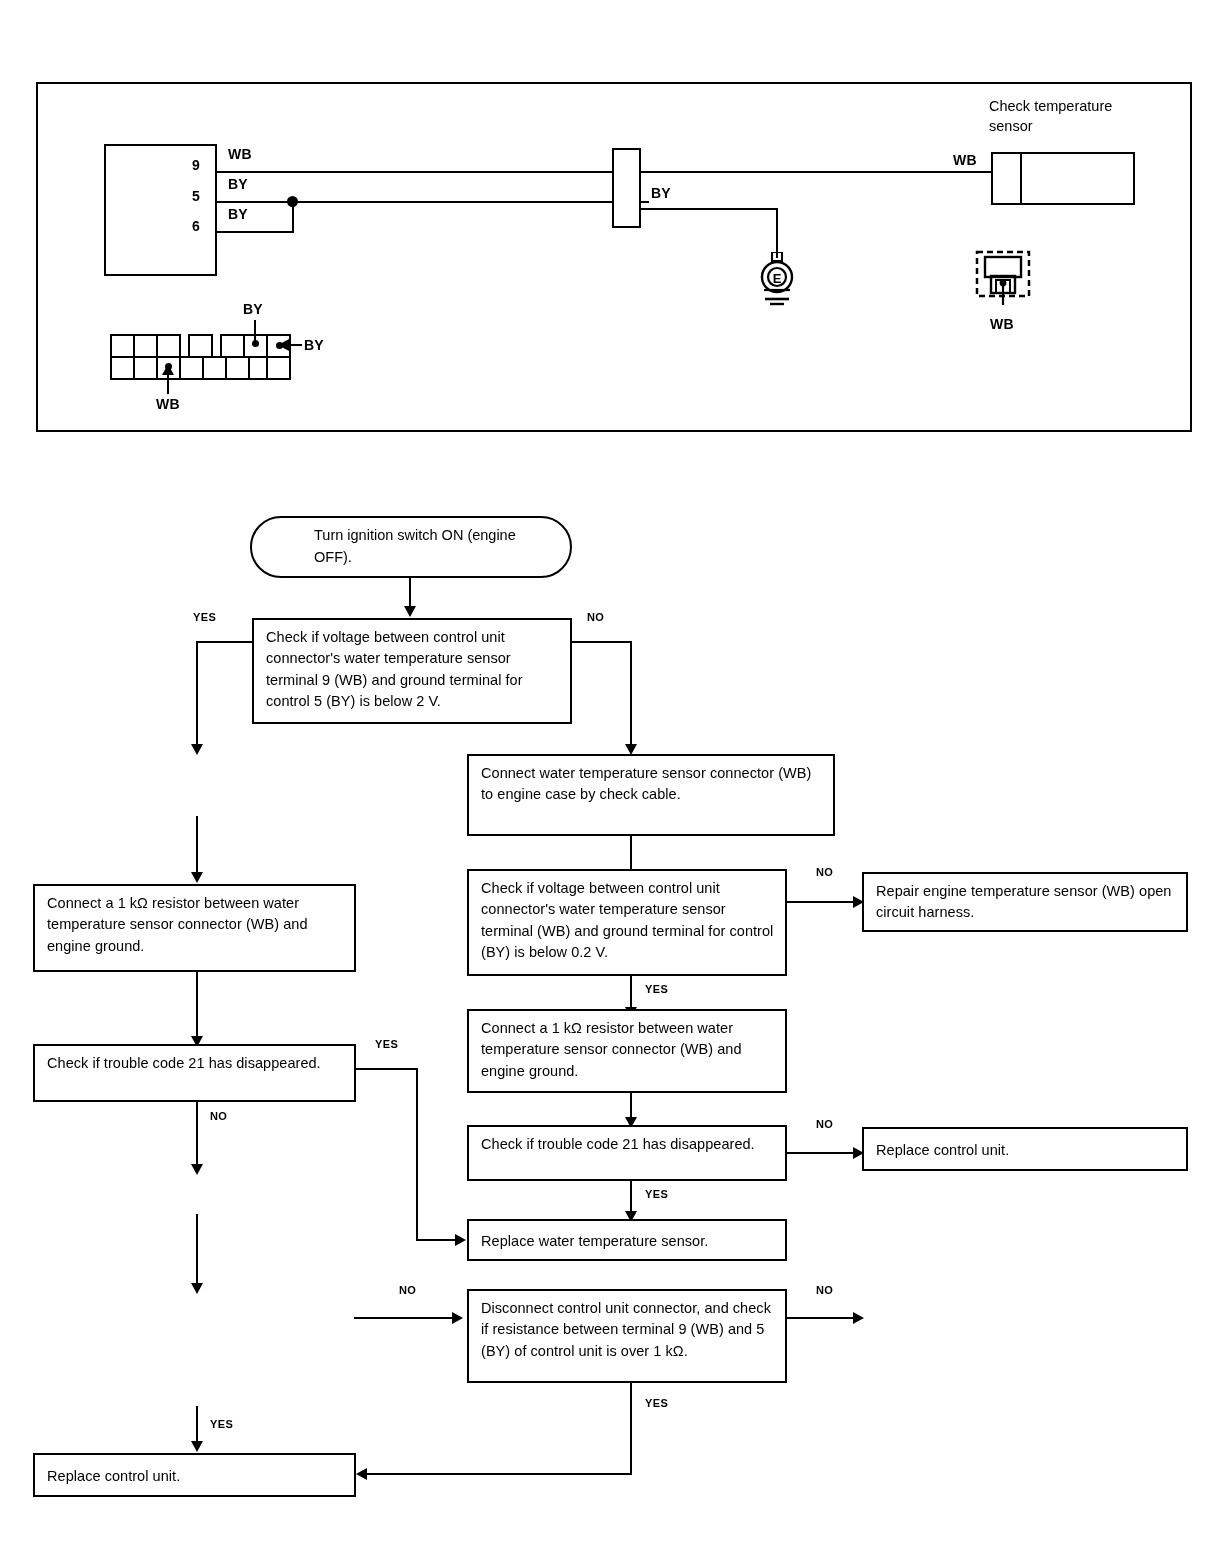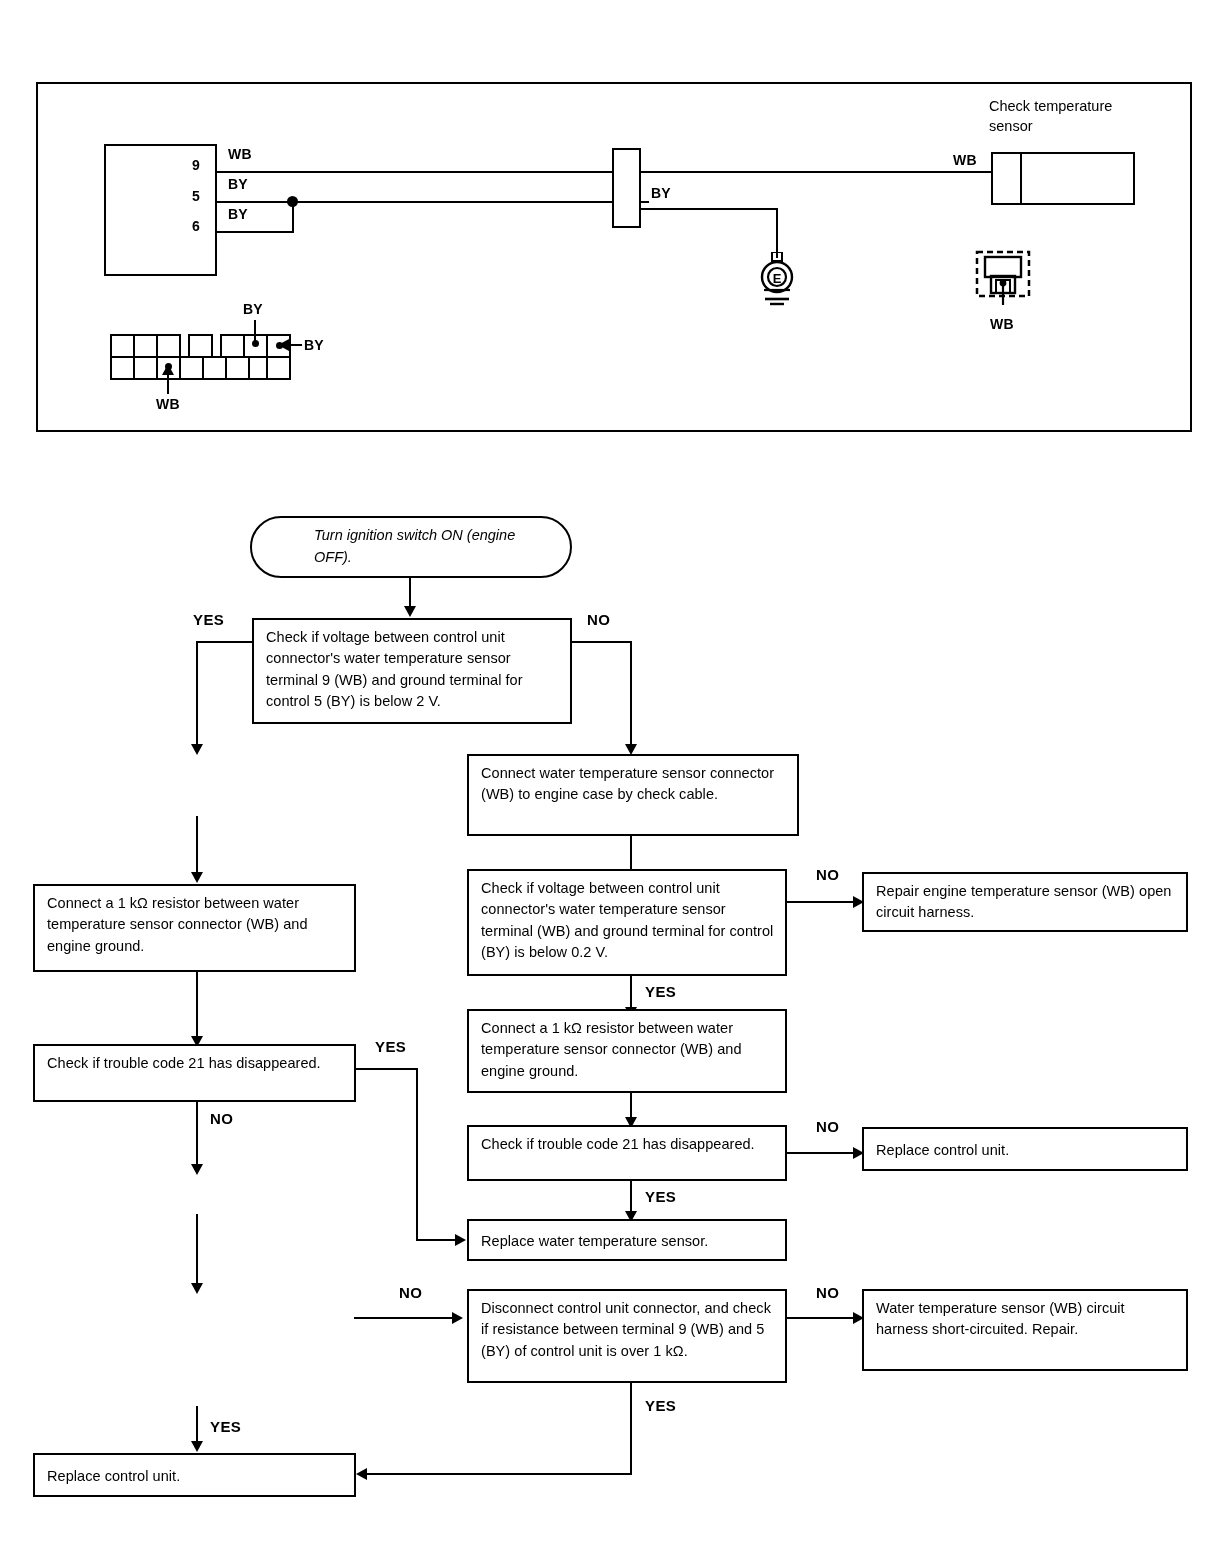--- a/index.html
+++ b/index.html
@@ -99,21 +99,21 @@
     text-align: center;
     padding: 4px 18px;
   }
   .fterm.left-align {
     justify-content: flex-start;
     text-align: left;
     padding-left: 34px;
   }
   .branch-label {
     position: absolute;
-    font-size: 15px;
+    font-size: 11px;
     font-weight: bold;
     letter-spacing: .4px;
     white-space: nowrap;
   }
   .arrow-down {
     position: absolute;
     width: 0; height: 0;
     border-left: 6px solid transparent;
     border-right: 6px solid transparent;
     border-top: 11px solid #000;
@@ -217,21 +217,21 @@
       <div class="dot" style="left:55px; top:29px; width:7px; height:7px;"></div>
       <div class="vline" style="left:57px; top:32px; height:28px;"></div>
       <div class="arrow-down" style="left:52px; top:30px; transform:rotate(180deg);"></div>
       <div class="wlabel" style="left:46px; top:62px;">WB</div>
     </div>
 
   </div>
 
   <div style="position:absolute; left:0; top:0; width:1224px; height:1561px;">
 
-    <div class="fterm" style="left:250px; top:516px; width:322px; height:62px; text-align:left; justify-content:flex-start; padding-left:62px;font-style:italic;">Turn ignition switch ON (engine OFF).</div>
+    <div class="fterm" style="left:250px; top:516px; width:322px; height:62px; text-align:left; justify-content:flex-start; padding-left:62px;">Turn ignition switch ON (engine OFF).</div>
 
     <div class="vline" style="left:409px; top:578px; height:33px;"></div>
     <div class="arrow-down" style="left:404px; top:606px;"></div>
 
     <div class="fbox" style="left:252px; top:618px; width:320px; height:106px;">Check if voltage between control unit connector's water temperature sensor terminal 9 (WB) and ground terminal for control 5 (BY) is below 2 V.</div>
 
     <div class="branch-label" style="left:193px; top:611px;">YES</div>
     <div class="hline" style="left:196px; top:641px; width:58px;"></div>
     <div class="vline" style="left:196px; top:641px; height:108px;"></div>
     <div class="arrow-down" style="left:191px; top:744px;"></div>
@@ -270,21 +270,21 @@
     <div class="branch-label" style="left:399px; top:1284px;">NO</div>
     <div class="hline" style="left:354px; top:1317px; width:104px;"></div>
     <div class="arrow-right" style="left:452px; top:1312px;"></div>
 
     <div class="branch-label" style="left:210px; top:1418px;">YES</div>
     <div class="vline" style="left:196px; top:1406px; height:43px;"></div>
     <div class="arrow-down" style="left:191px; top:1441px;"></div>
 
     <div class="fbox" style="left:33px; top:1453px; width:323px; height:44px; padding-top:11px;">Replace control unit.</div>
 
-    <div class="fbox" style="left:467px; top:754px; width:332px; height:82px;">Connect water temperature sensor connector (WB) to engine case by check cable.</div>
+    <div class="fbox" style="left:467px; top:754px; width:368px; height:82px;">Connect water temperature sensor connector (WB) to engine case by check cable.</div>
 
     <div class="vline" style="left:630px; top:836px; height:42px;"></div>
     <div class="arrow-down" style="left:625px; top:873px;"></div>
 
     <div class="fbox" style="left:467px; top:869px; width:320px; height:107px;">Check if voltage between control unit connector's water temperature sensor terminal (WB) and ground terminal for control (BY) is below 0.2 V.</div>
 
     <div class="branch-label" style="left:816px; top:866px;">NO</div>
     <div class="hline" style="left:785px; top:901px; width:76px;"></div>
     <div class="arrow-right" style="left:853px; top:896px;"></div>
 
@@ -312,21 +312,20 @@
     <div class="arrow-down" style="left:625px; top:1211px;"></div>
 
     <div class="fbox" style="left:467px; top:1219px; width:320px; height:42px; padding-top:10px;">Replace water temperature sensor.</div>
 
     <div class="fbox" style="left:467px; top:1289px; width:320px; height:94px;">Disconnect control unit connector, and check if resistance between terminal 9 (WB) and 5 (BY) of control unit is over 1 kΩ.</div>
 
     <div class="branch-label" style="left:816px; top:1284px;">NO</div>
     <div class="hline" style="left:785px; top:1317px; width:76px;"></div>
     <div class="arrow-right" style="left:853px; top:1312px;"></div>
 
-    <div class="fbox" style="left:862px; top:1289px; width:326px; height:82px;">Water temperature sensor (WB) circuit harness short-circuited. Repair.</div>
 
     <div class="branch-label" style="left:645px; top:1397px;">YES</div>
     <div class="vline" style="left:630px; top:1383px; height:92px;"></div>
     <div class="hline" style="left:366px; top:1473px; width:266px;"></div>
     <div class="arrow-right" style="left:356px; top:1468px; transform:rotate(180deg);"></div>
 
   </div>
 </div>
 
 </body></html>

